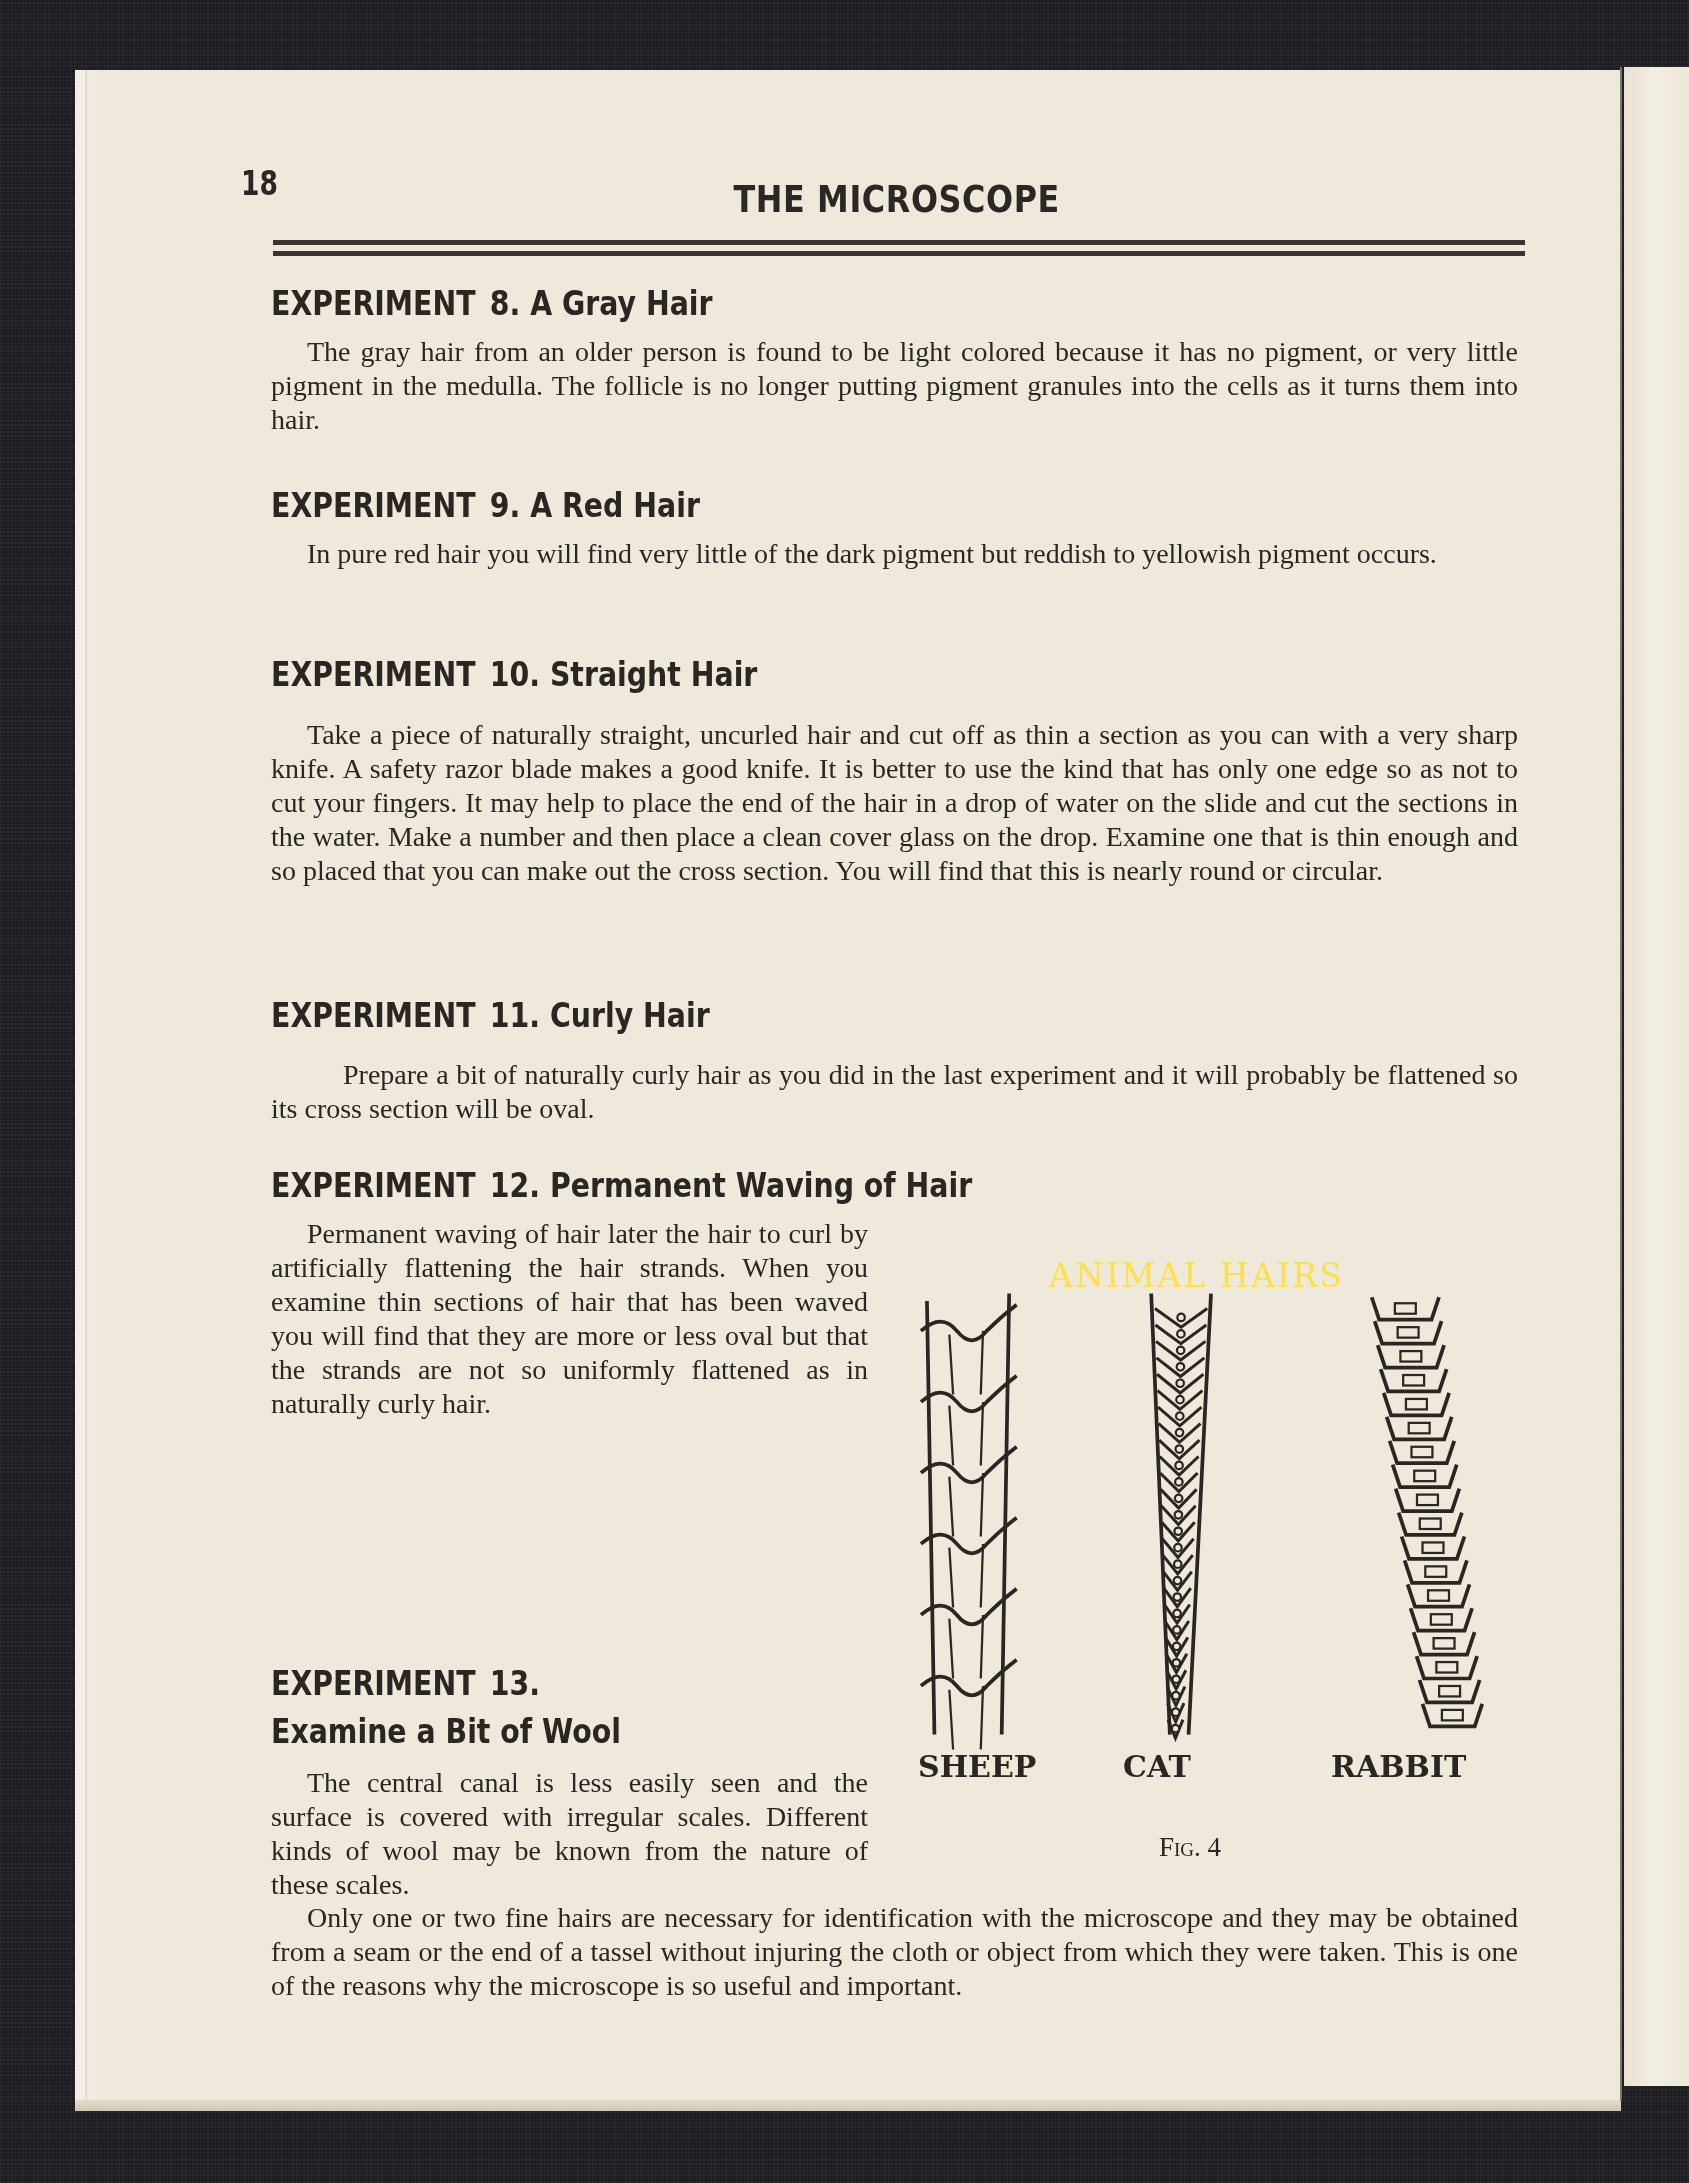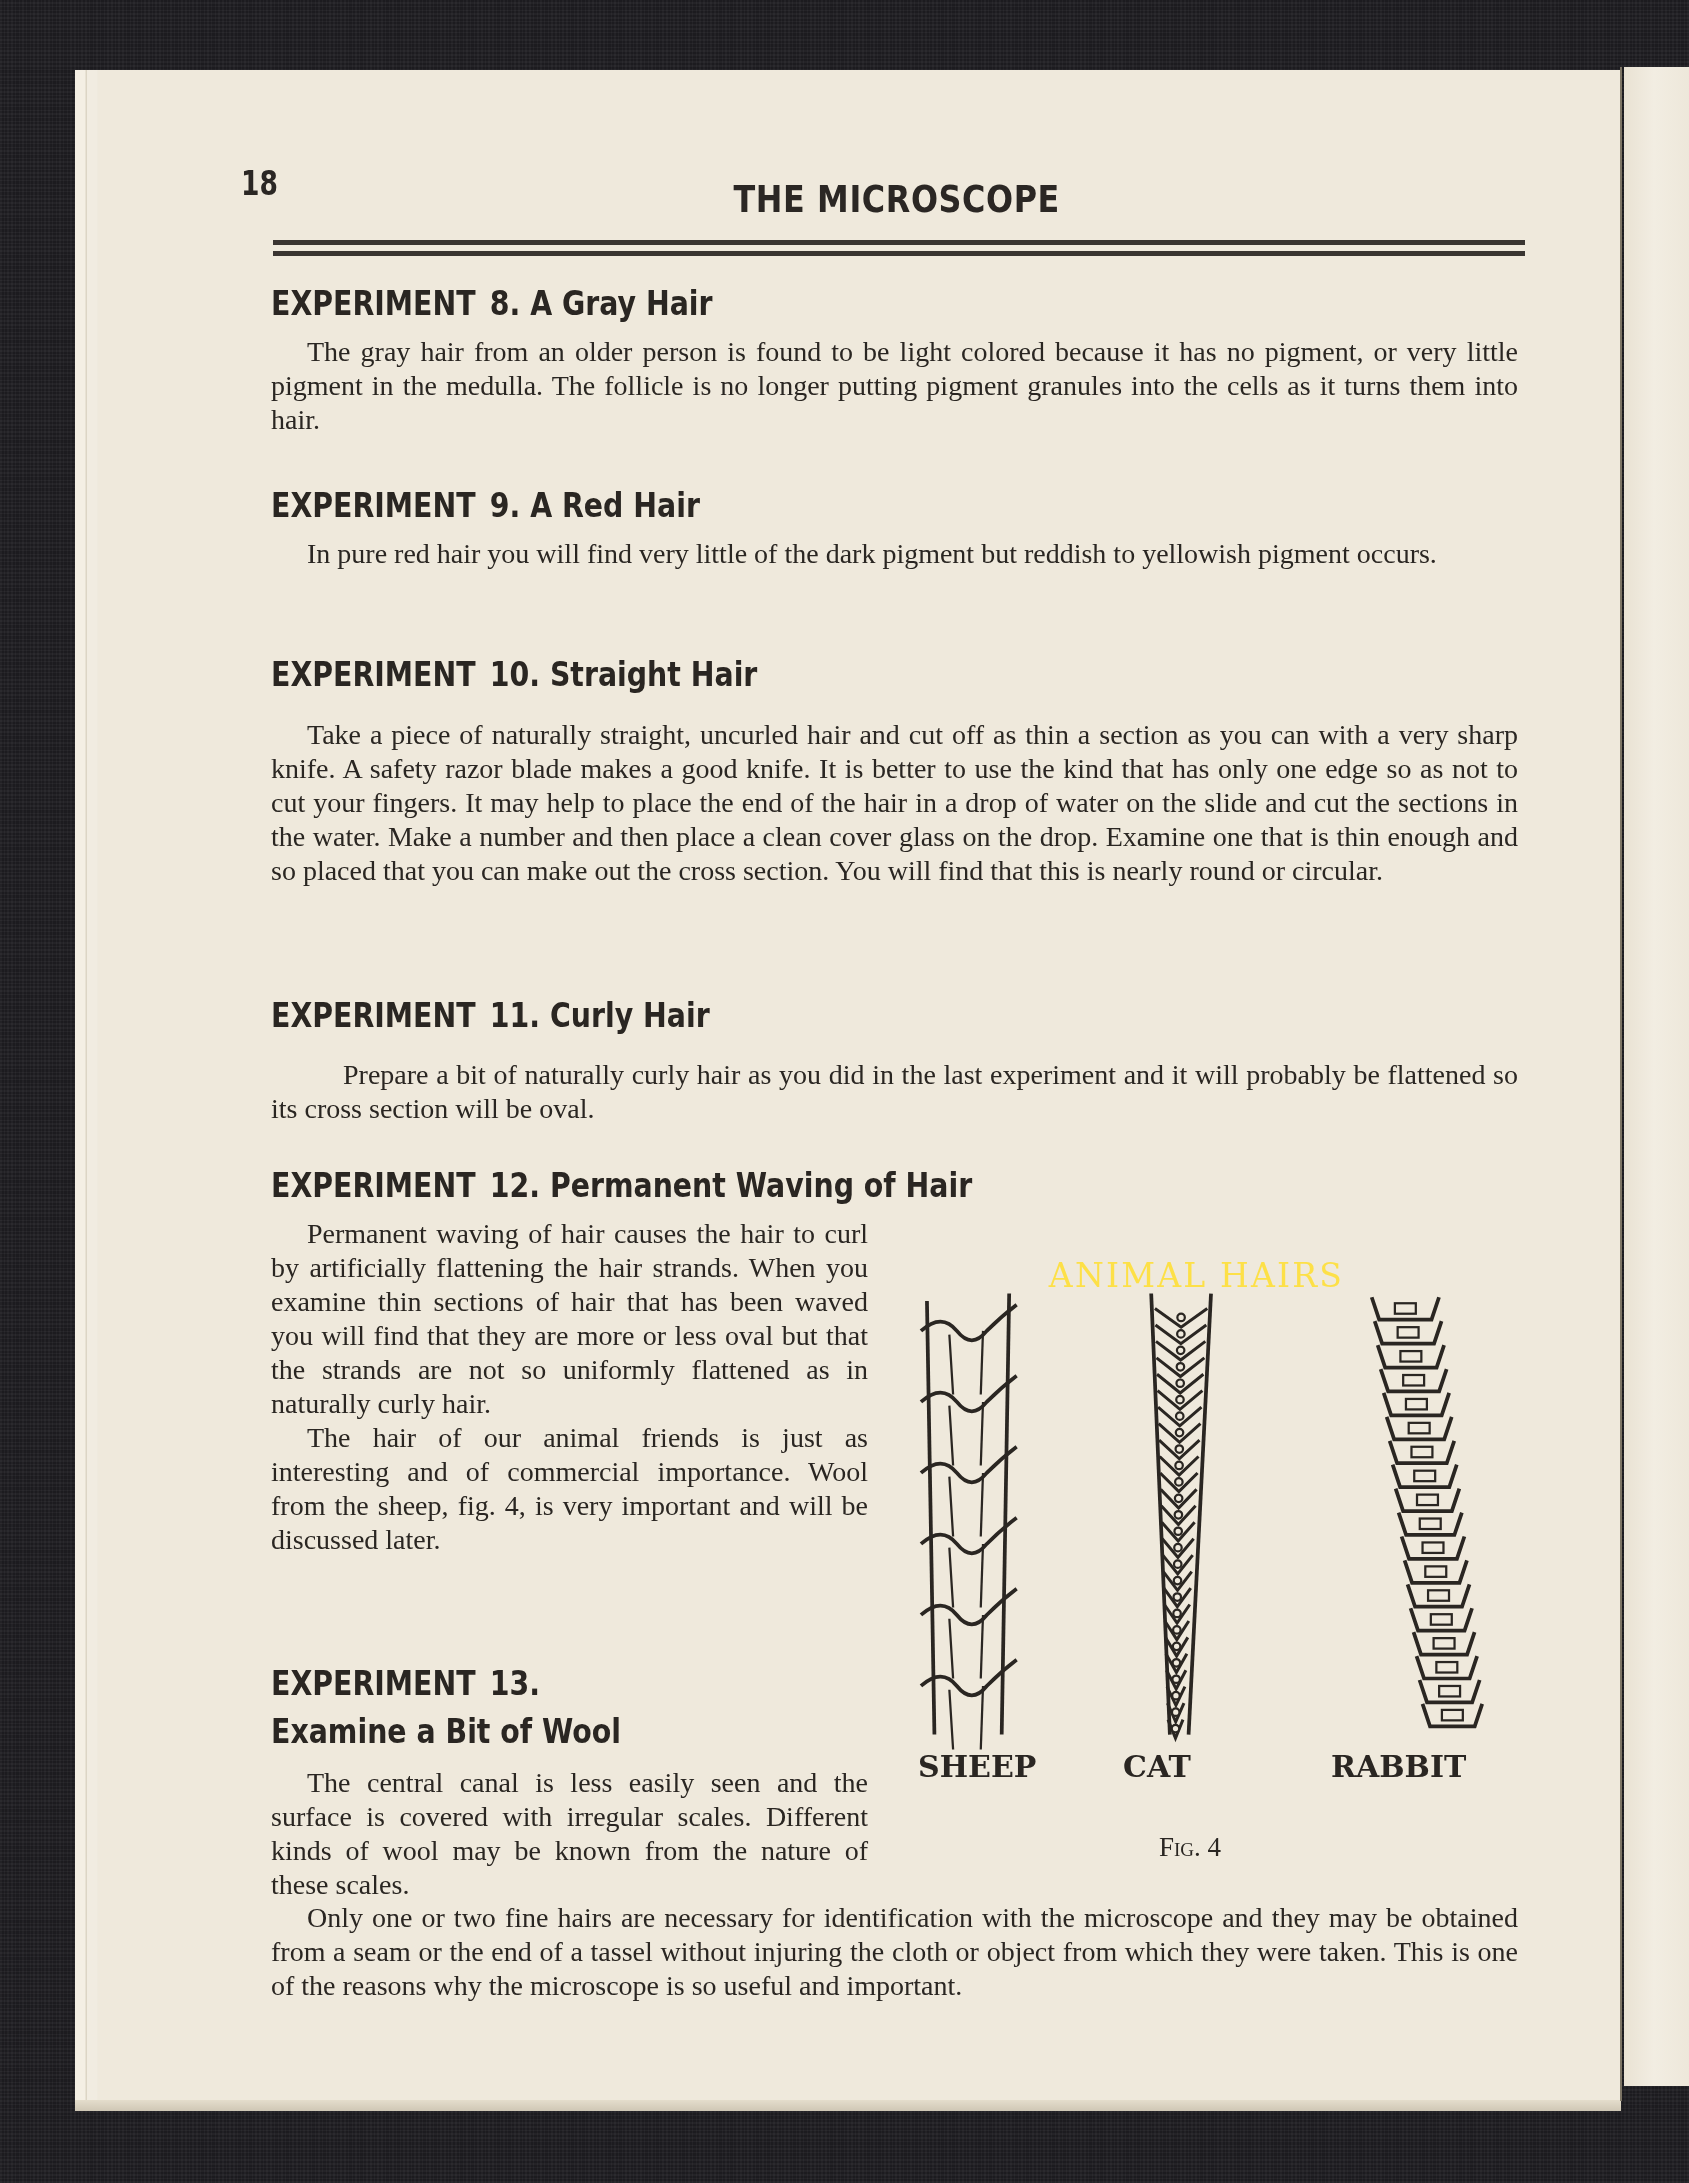--- a/index.html
+++ b/index.html
@@ -118,22 +118,21 @@
 </div>
 <div class="body-text" style="top:1058px;">
   <p style="text-indent:72px;">Prepare a bit of naturally curly hair as you did in the last experiment and it will probably be flattened so its cross section will be oval.</p>
 </div>
 
 <div class="heading" style="top:1166px;">
   <span>EXPERIMENT</span><span class="num">12.</span>
   <span>Permanent Waving of Hair</span>
 </div>
 <div class="body-text narrow" style="top:1217px;">
-  <p>Permanent waving of hair causes the hair to curl by artificially flattening the hair strands. When you examine thin sections of hair that has been waved you will find that they are more or less oval but that the strands are not so uniformly flattened as in naturally curly hair.</p>
-  <p>The hair of our animal friends is just as interesting and of commercial importance. Wool from the sheep, fig. 4, is very important and will be discussed later.</p>
+  <p>Permanent waving of hair later the hair to curl by artificially flattening the hair strands. When you examine thin sections of hair that has been waved you will find that they are more or less oval but that the strands are not so uniformly flattened as in naturally curly hair.</p>
 </div>
 
 <div class="heading" style="top:1664px;">
   <span>EXPERIMENT</span><span class="num">13.</span>
 </div>
 <div class="heading" style="top:1712px;">Examine a Bit of Wool</div>
 <div class="body-text narrow" style="top:1766px;">
   <p>The central canal is less easily seen and the surface is covered with irregular scales. Different kinds of wool may be known from the nature of these scales.</p>
 </div>
 <div class="body-text" style="top:1901px;">

